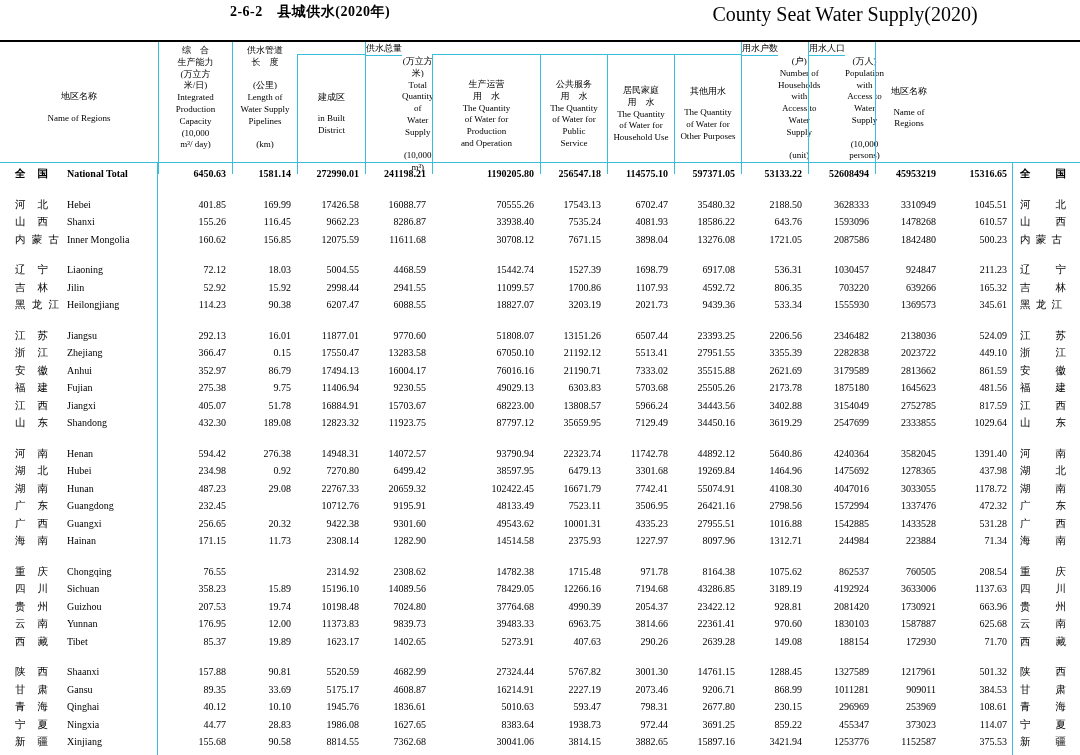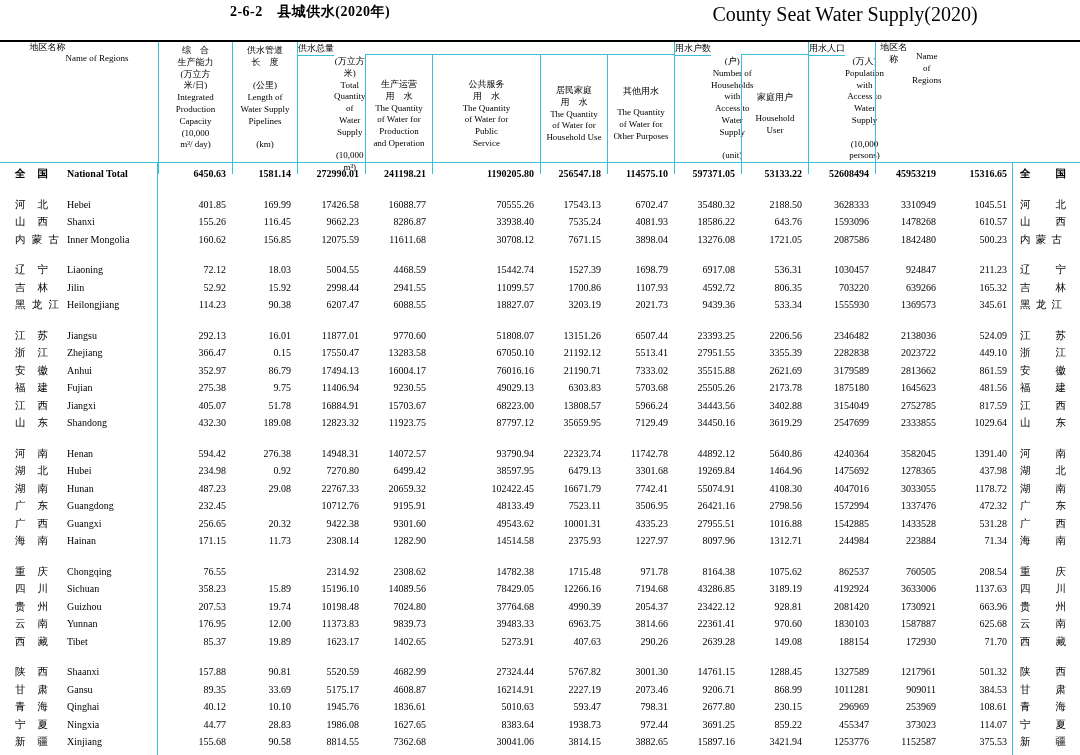--- a/index.html
+++ b/index.html
@@ -16,21 +16,21 @@
   .grid{display:grid;grid-template-columns:158px 74px 65px 68px 67px 108px 67px 67px 67px 67px 67px 67px 70px 68px;}
   
   .header{
     position:absolute;top:40px;left:0;width:1080px;height:123px;box-sizing:border-box;
     border-top:2.5px solid #000;border-bottom:1px solid var(--cyan);
   }
   .hcell{position:relative;box-sizing:border-box;font-size:9px;line-height:11.8px;text-align:center;}
   .bl{border-left:1px solid var(--cyan);}
   .hcn{white-space:pre-line;display:block;}
   .hen{white-space:pre-line;display:block;}
-  .hc-center{display:flex;flex-direction:row;justify-content:center;}
+  .hc-center{display:flex;flex-direction:column;justify-content:center;}
   .hc-top{padding-top:3px;}
   .hc-group{display:flex;flex-direction:row;}
   .group-label{height:13px;line-height:13px;border-bottom:1px solid var(--cyan);flex:none;}
   .group-body{flex:1;padding-top:14px;}
   .hc-sub{padding-top:12px;}
   .sub-box{height:100%;box-sizing:border-box;border-left:1px solid var(--cyan);border-top:1px solid var(--cyan);
     display:flex;flex-direction:column;justify-content:center;}
   .gap-en .hen{margin-top:9px;}
   
   .tbody{position:absolute;top:163px;left:0;width:1080px;height:592px;padding-top:2px;box-sizing:border-box;}
@@ -78,20 +78,27 @@
     <span class="hcn">供水管道
 长　度
 
 (公里)</span>
     <span class="hen">Length of
 Water Supply
 Pipelines
 
 (km)</span>
   </div>
+  <div class="hcell hc-sub">
+    <div class="sub-box gap-en">
+      <span class="hcn">建成区</span>
+      <span class="hen">in Built
+District</span>
+    </div>
+  </div>
   <div class="hcell bl hc-group">
     <div class="group-label hcn">供水总量</div>
     <div class="group-body">
       <span class="hcn">(万立方米)</span>
       <span class="hen">Total
 Quantity of
 Water Supply
 
 (10,000 m³)</span>
     </div>
@@ -136,27 +143,20 @@
   <div class="hcell bl hc-group">
     <div class="group-label hcn">用水户数</div>
     <div class="group-body">
       <span class="hcn">(户)</span>
       <span class="hen">Number of
 Households
 with Access to
 Water Supply
 
 (unit)</span>
-    </div>
-  </div>
-  <div class="hcell hc-sub">
-    <div class="sub-box gap-en">
-      <span class="hcn">家庭用户</span>
-      <span class="hen">Household
-User</span>
     </div>
   </div>
   <div class="hcell bl hc-group">
     <div class="group-label hcn">用水人口</div>
     <div class="group-body">
       <span class="hcn">(万人)</span>
       <span class="hen">Population
 with Access to
 Water Supply
 

